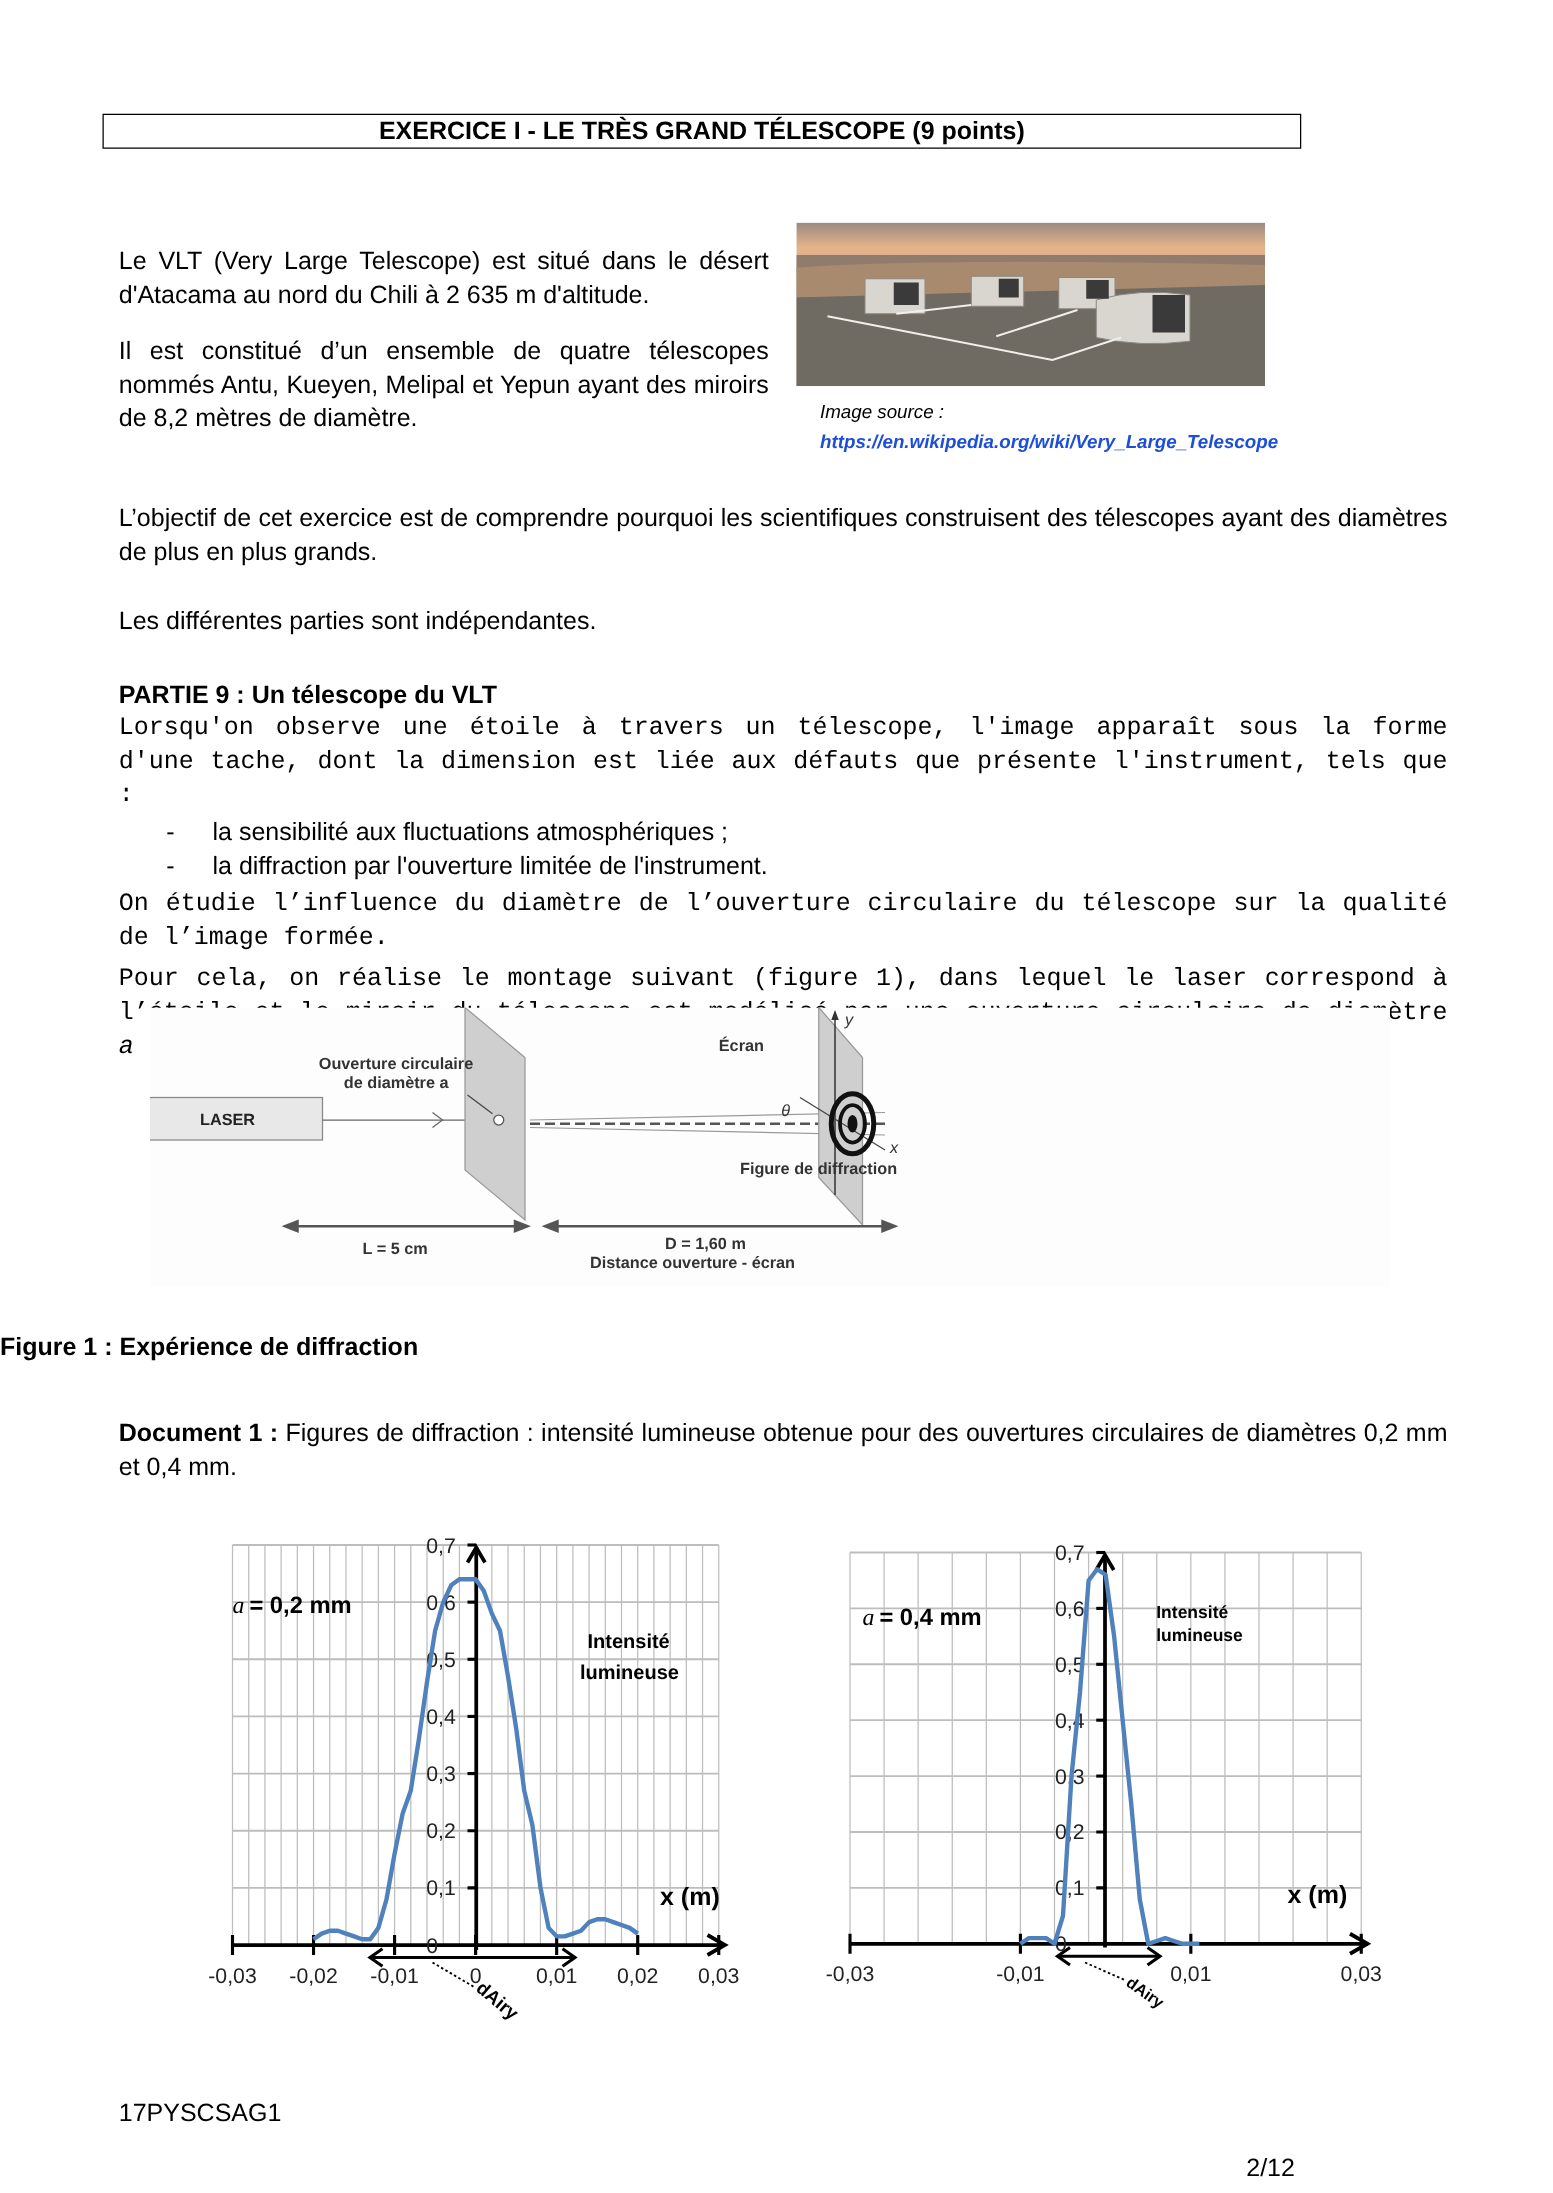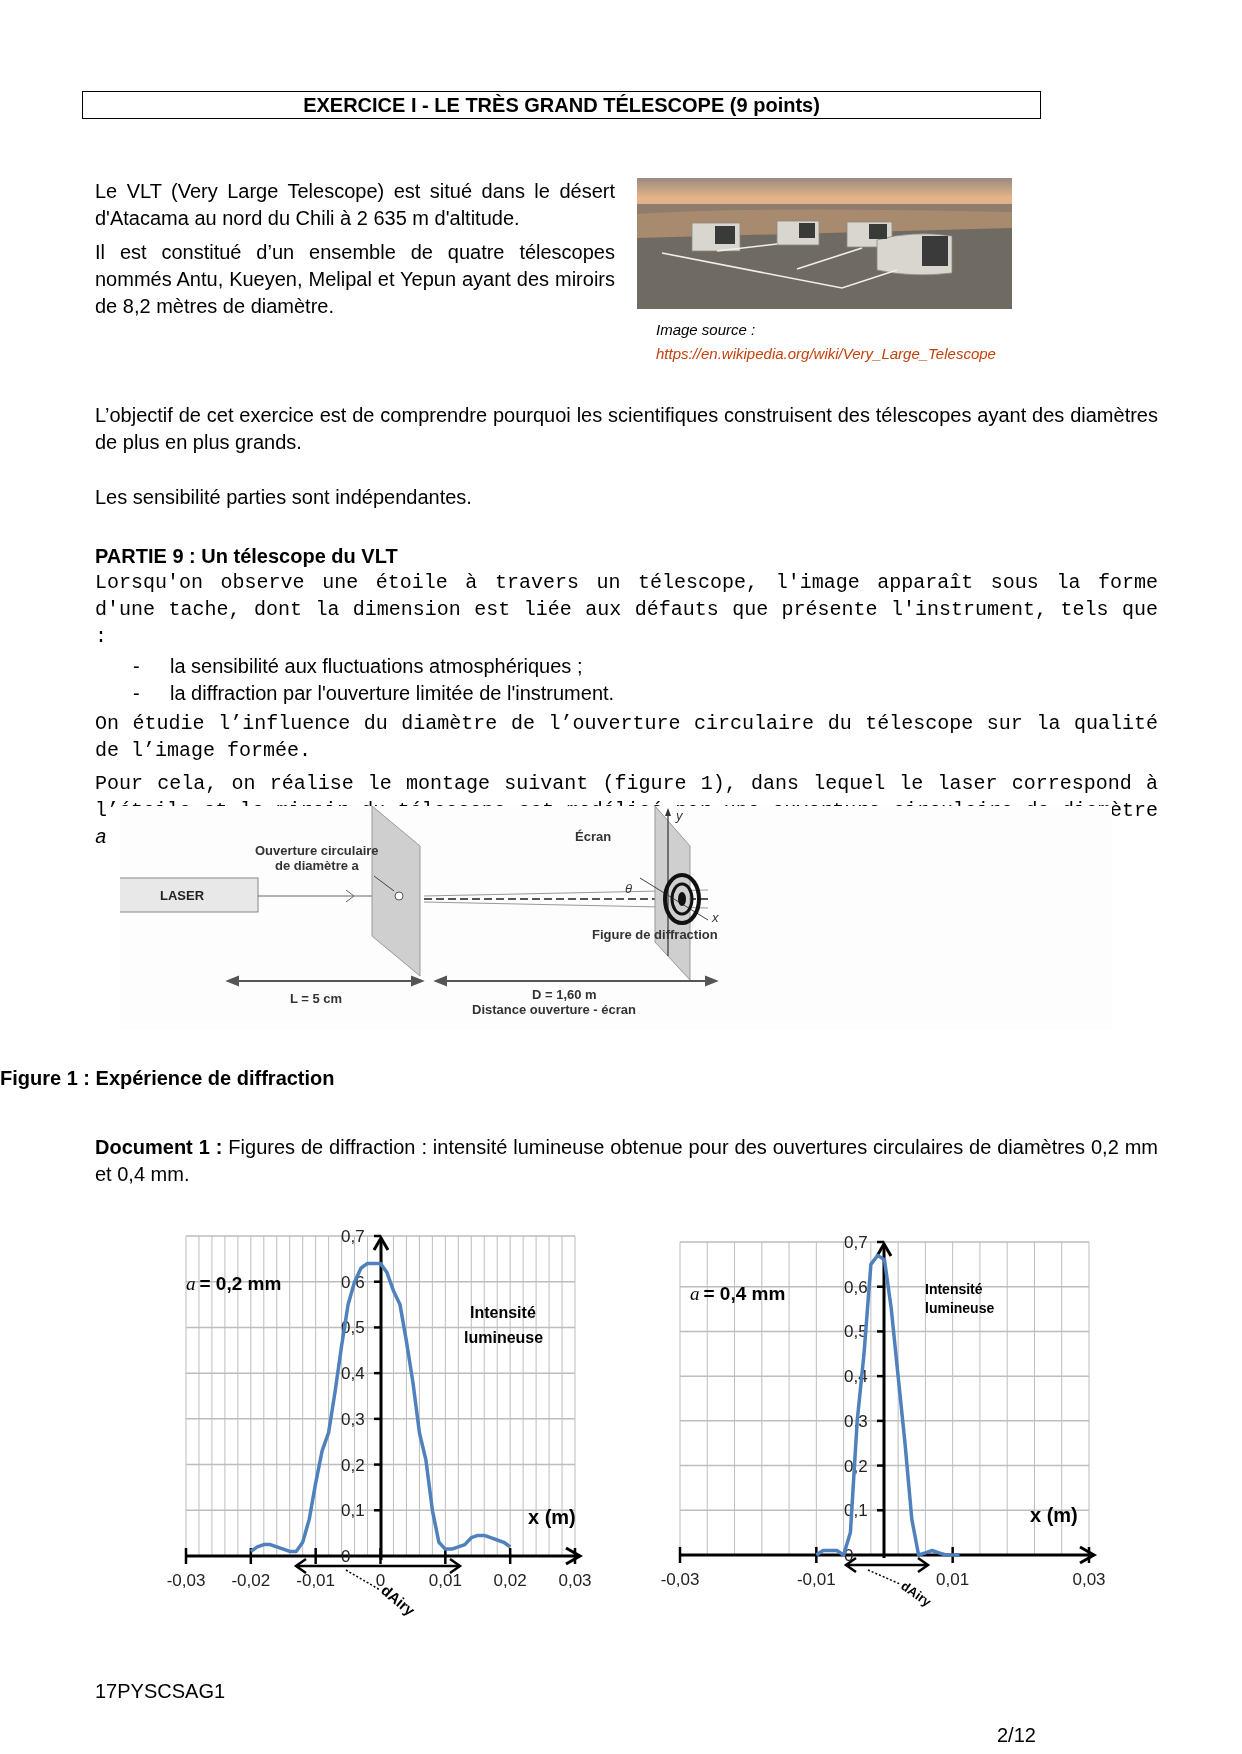--- a/index.html
+++ b/index.html
@@ -1,24 +1,24 @@
 <!DOCTYPE html>
 <html><head>
 <meta charset="utf-8">
 <style>
   html, body { margin:0; padding:0; background:#ffffff; }
   body { width:1242px; height:1754px; position:relative; font-family:"Liberation Sans", sans-serif; color:#000; overflow:hidden; }
   .abs { position:absolute; }
   .title-box { left:82px; top:91px; width:959px; height:28px; border:1.5px solid #000; box-sizing:border-box; text-align:center; font-weight:bold; font-size:20px; line-height:26px; }
   .para { font-size:20px; line-height:27px; text-align:justify; }
   .intro-left { left:95px; top:178px; width:520px; }
-  .intro-left p { margin:0 0 7px 0; }
+  .intro-left p { margin:18px 0 7px 0; }
   .photo { left:637px; top:178px; width:375px; height:131px; overflow:hidden; }
   .caption { left:656px; top:318px; font-size:15px; line-height:24px; font-style:italic; }
-  .caption .link { color:#c2410c; }
+  .caption .link { color:#1d4ed8;font-weight:bold; }
   .objective { left:95px; top:402px; width:1063px; }
   .indep { left:95px; top:486px; font-size:20px; }
   .partie { left:95px; top:543px; width:1063px; }
   .partie h3 { margin:0; font-size:20px; line-height:26px; font-weight:bold; }
   .partie p { margin:0;font-family:Liberation Mono, monospace; }
   .partie ul { list-style:none; margin:3px 0 3px 0; padding:0; }
   .partie ul li { position:relative; padding-left:75px; line-height:27px; font-size:20px; }
   .partie ul li::before { content:"-"; position:absolute; left:38px; }
   .mt6 { margin-top:6px !important; }
   .fig-caption { left:0; width:1242px; top:1067px; font-size:20px; font-weight:bold; }
@@ -69,21 +69,21 @@
       <path d="M160 91 L225 70"></path>
     </g>
   </svg>
 </div>
 <div class="abs caption">
   <div>Image source :</div>
   <div class="link">https://en.wikipedia.org/wiki/Very_Large_Telescope</div>
 </div>
 
 <div class="abs para objective">L’objectif de cet exercice est de comprendre pourquoi les scientifiques construisent des télescopes ayant des diamètres de plus en plus grands.</div>
-<div class="abs indep">Les sensibilité parties sont indépendantes.</div>
+<div class="abs indep">Les différentes parties sont indépendantes.</div>
 
 <div class="abs para partie">
   <h3>PARTIE 9 : Un télescope du VLT</h3>
   <p>Lorsqu'on observe une étoile à travers un télescope, l'image apparaît sous la forme d'une tache, dont la dimension est liée aux défauts que présente l'instrument, tels que :</p>
   <ul>
     <li>la sensibilité aux fluctuations atmosphériques ;</li>
     <li>la diffraction par l'ouverture limitée de l'instrument.</li>
   </ul>
   <p>On étudie l’influence du diamètre de l’ouverture circulaire du télescope sur la qualité de l’image formée.</p>
   <p class="mt6"><span>Pour cela, on réalise le montage suivant (figure 1), dans lequel le laser correspond à l’étoile et le miroir du télescope est modélisé par une ouverture circulaire de diamètre </span><i>a</i><span> produisant un phénomène de diffraction.</span></p>

